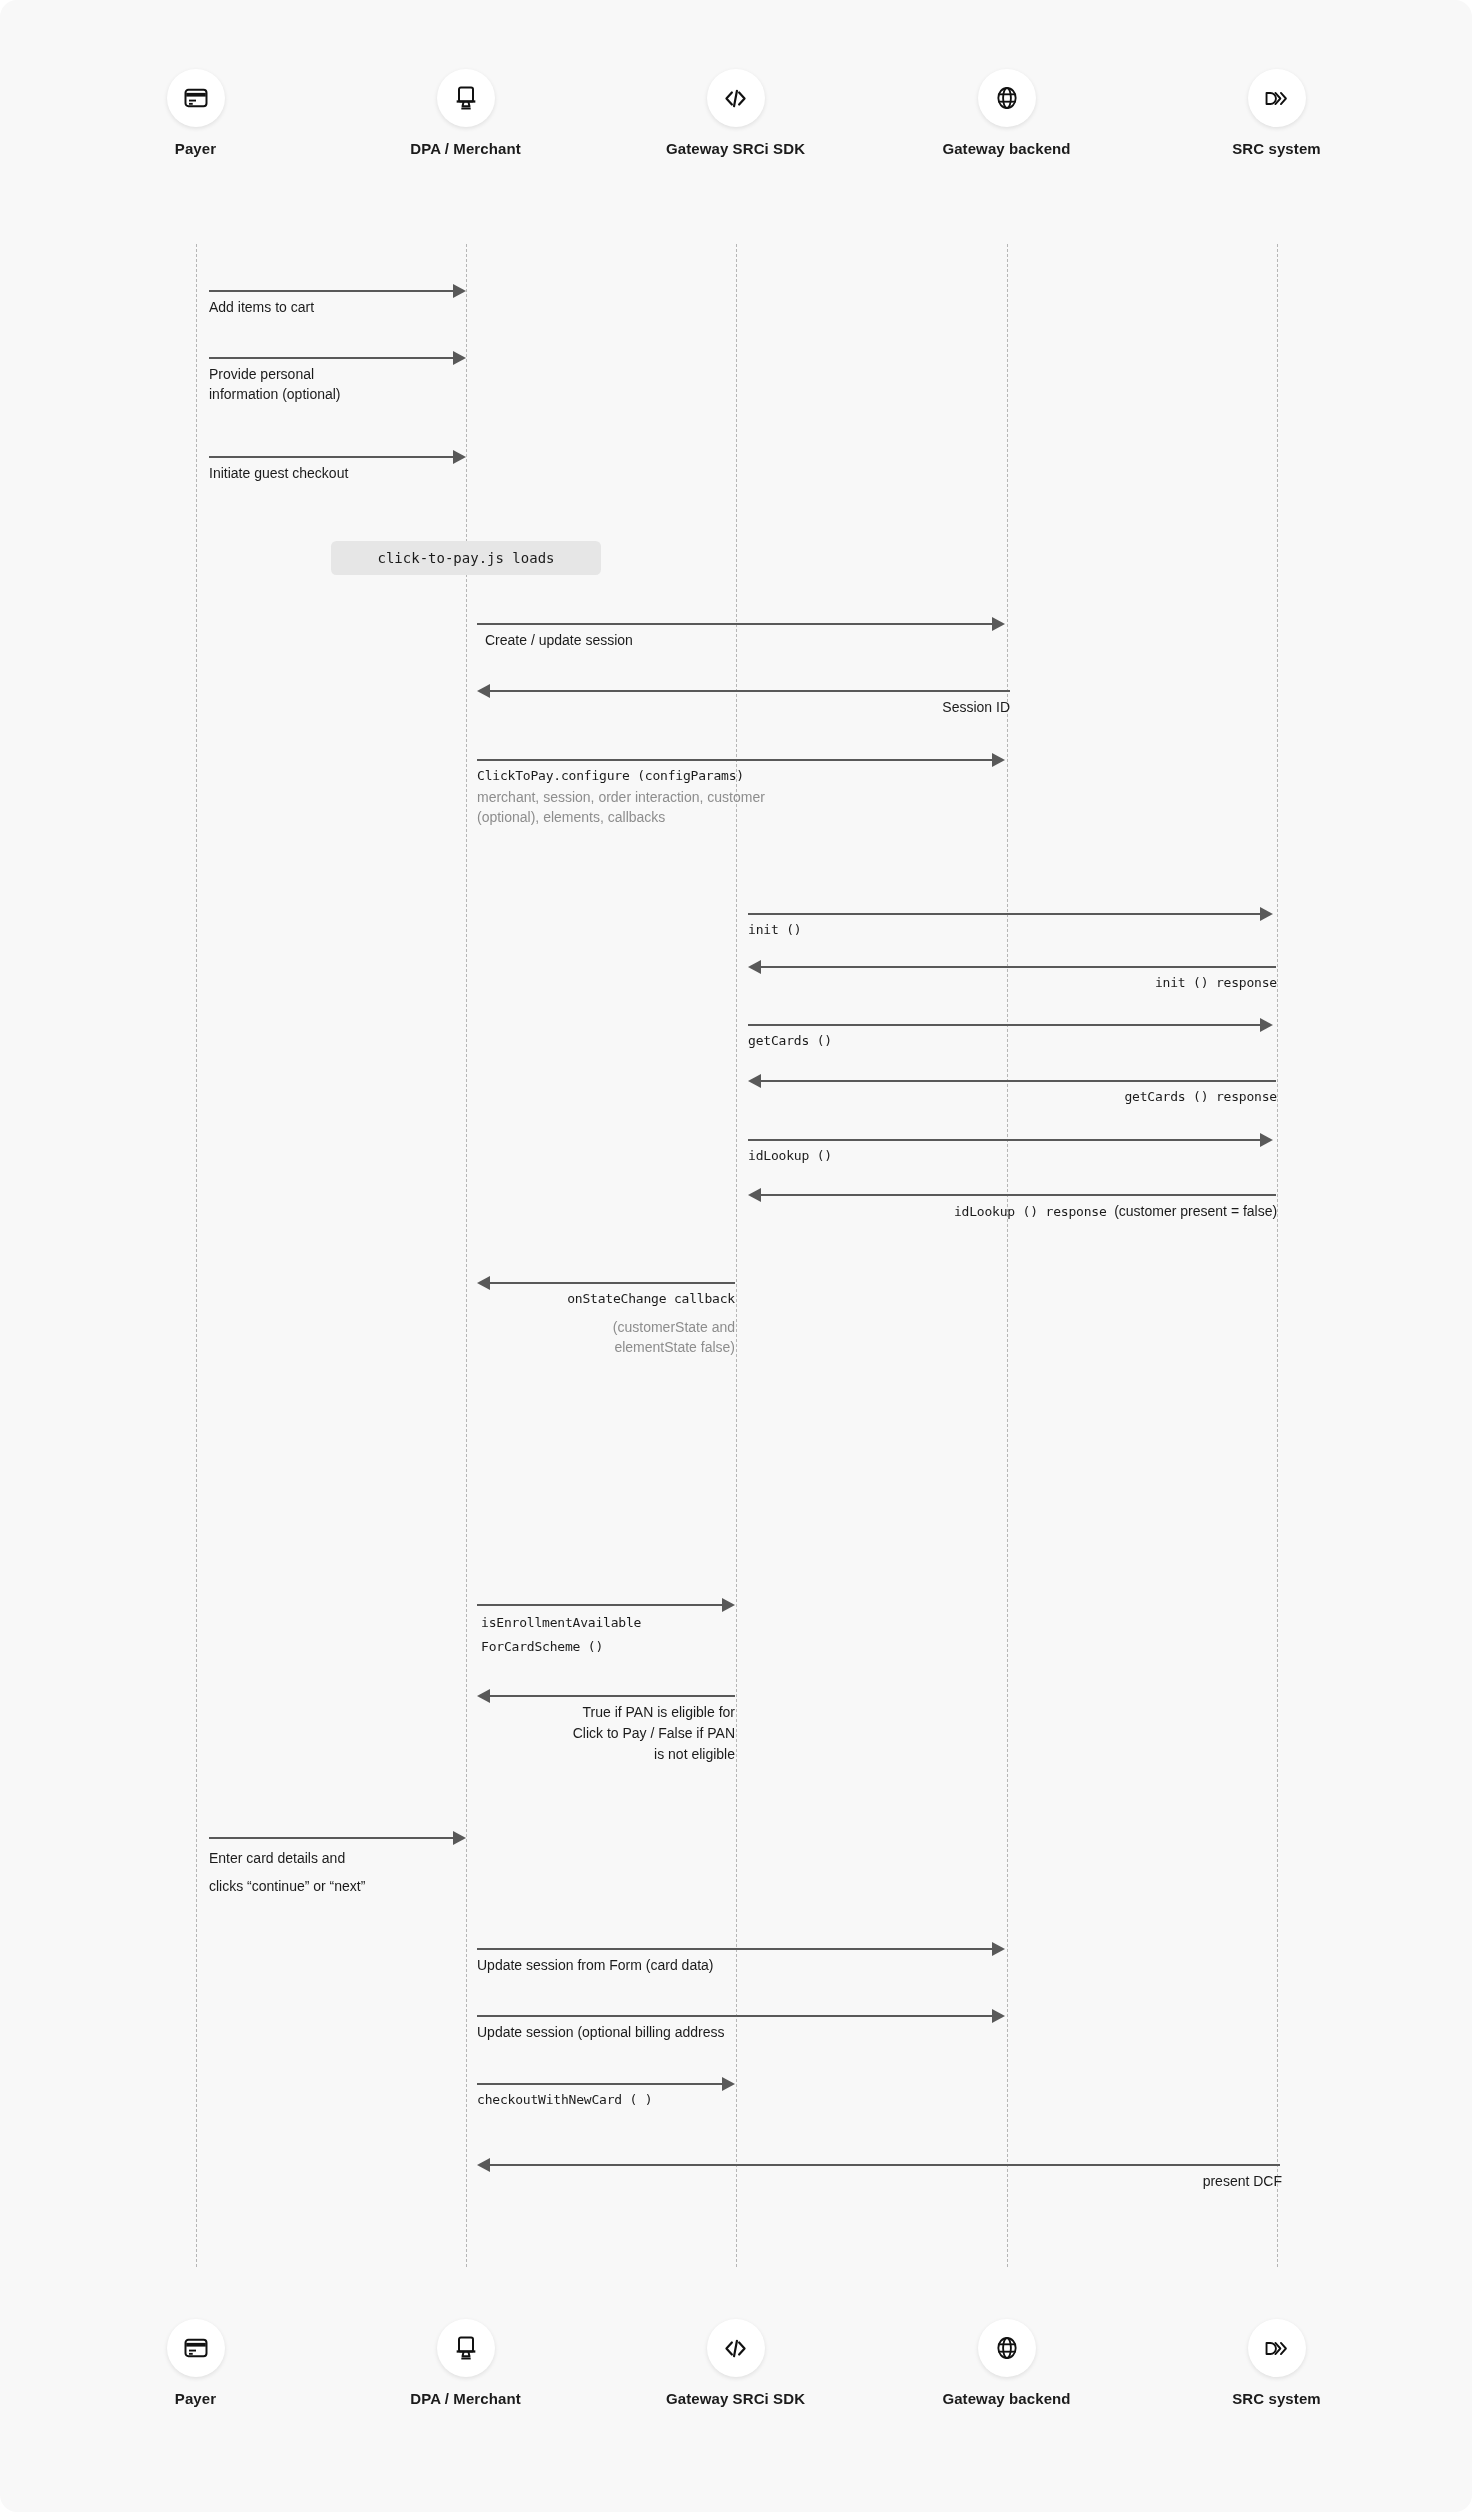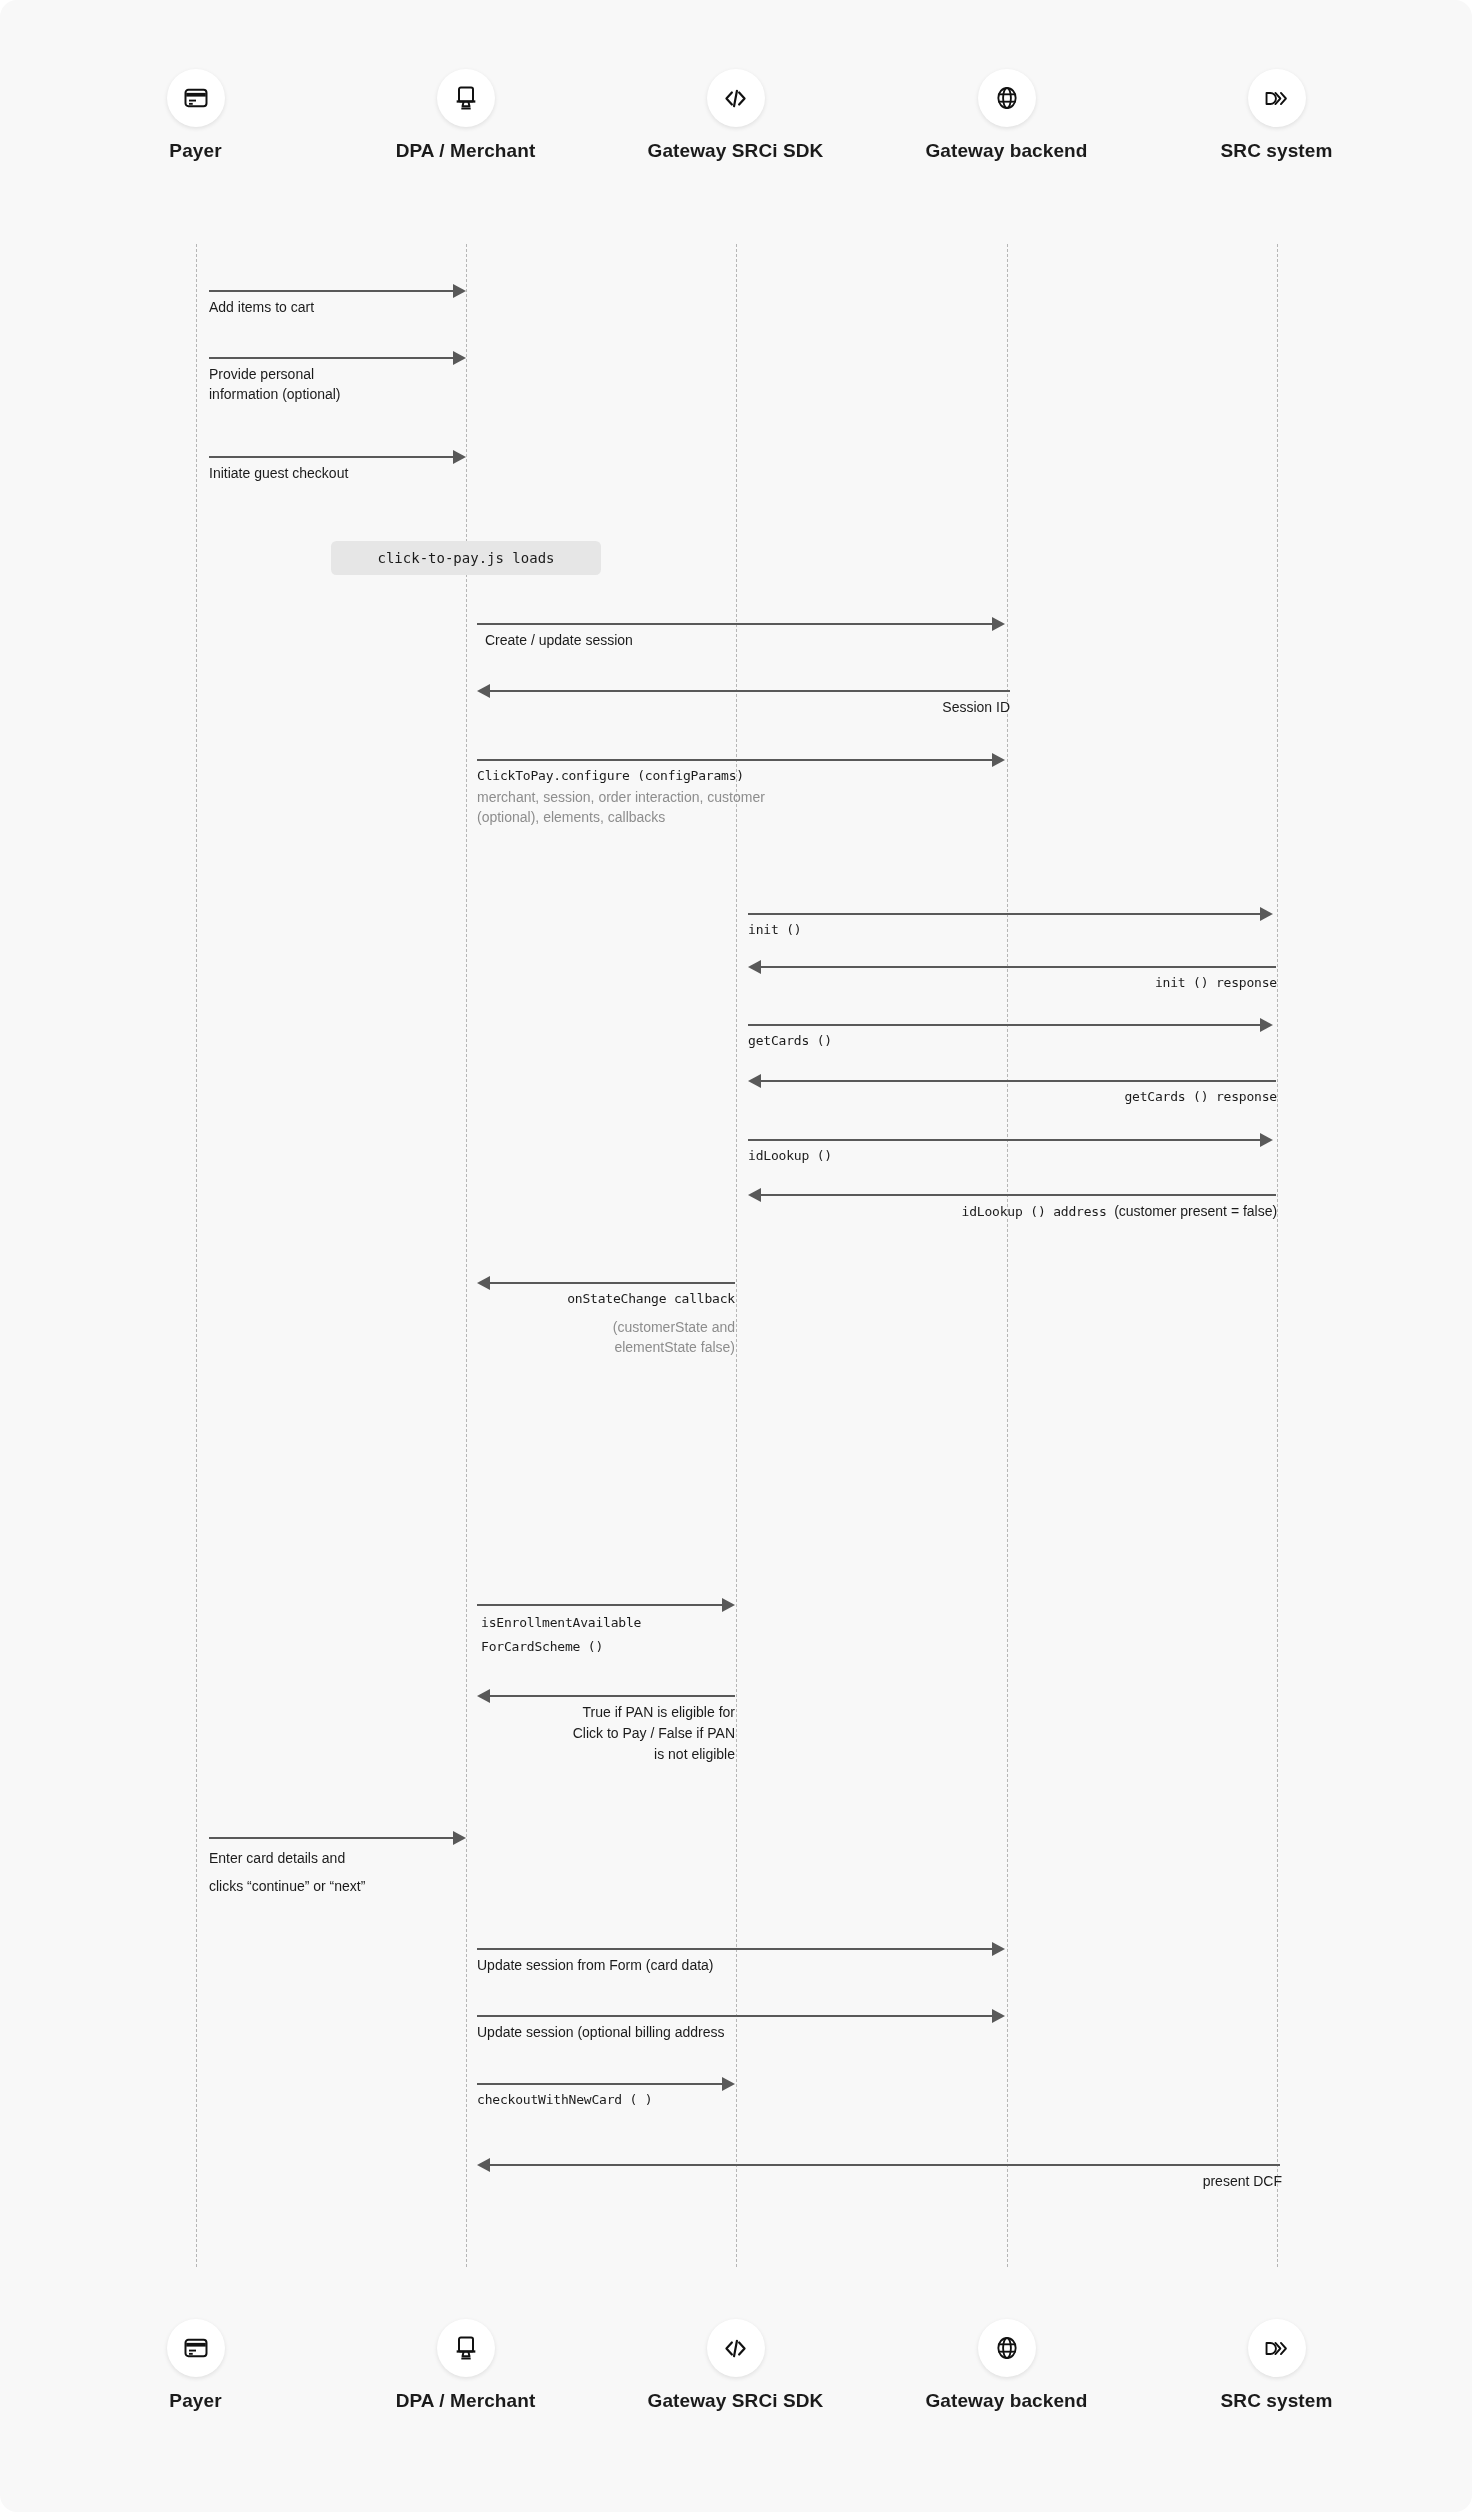--- a/index.html
+++ b/index.html
@@ -22,21 +22,21 @@
   .actor-circle{
     width:58px;height:58px;border-radius:50%;
     background:#ffffff;
     box-shadow:0 1.5px 4.6px rgba(0,0,0,.10);
     margin:0 auto;
     display:flex;align-items:center;justify-content:center;
   }
   .actor-circle svg{display:block;}
   .actor-label{
     margin-top:13px;
-    font-size:19px;
+    font-size:15px;
     font-weight:700;
     color:#1b1b1b;
     letter-spacing:0.1px;
     white-space:nowrap;
   }
 
   
   .lifeline{
     position:absolute;
     width:0;
@@ -244,21 +244,21 @@
 
   <div class="msg" style="left:748px;top:1139px;">
     <div class="arrow-line" style="width:512px;"></div>
     <div class="arrow-head right" style="left:512px;"></div>
     <div class="msg-text mono" style="left:0;width:307px;">idLookup ()</div>
   </div>
 
   <div class="msg" style="left:748px;top:1194px;">
     <div class="arrow-line" style="left:13px;width:515px;"></div>
     <div class="arrow-head left" style="left:0;"></div>
-    <div class="msg-text mono right" style="left:9.2px;width:520px;"><span>idLookup () address</span> <span class="inline-sans">(customer present = false)</span></div>
+    <div class="msg-text mono right" style="left:9.2px;width:520px;"><span>idLookup () response</span> <span class="inline-sans">(customer present = false)</span></div>
   </div>
 
   <div class="msg" style="left:477px;top:1282px;">
     <div class="arrow-line" style="left:13px;width:245px;"></div>
     <div class="arrow-head left" style="left:0;"></div>
     <div class="msg-text mono right" style="left:0;width:258px;">onStateChange callback</div>
     <div class="msg-text sub right" style="top:35px;left:0;width:258px;white-space:pre-line;">(customerState and
 elementState false)</div>
   </div>
 

